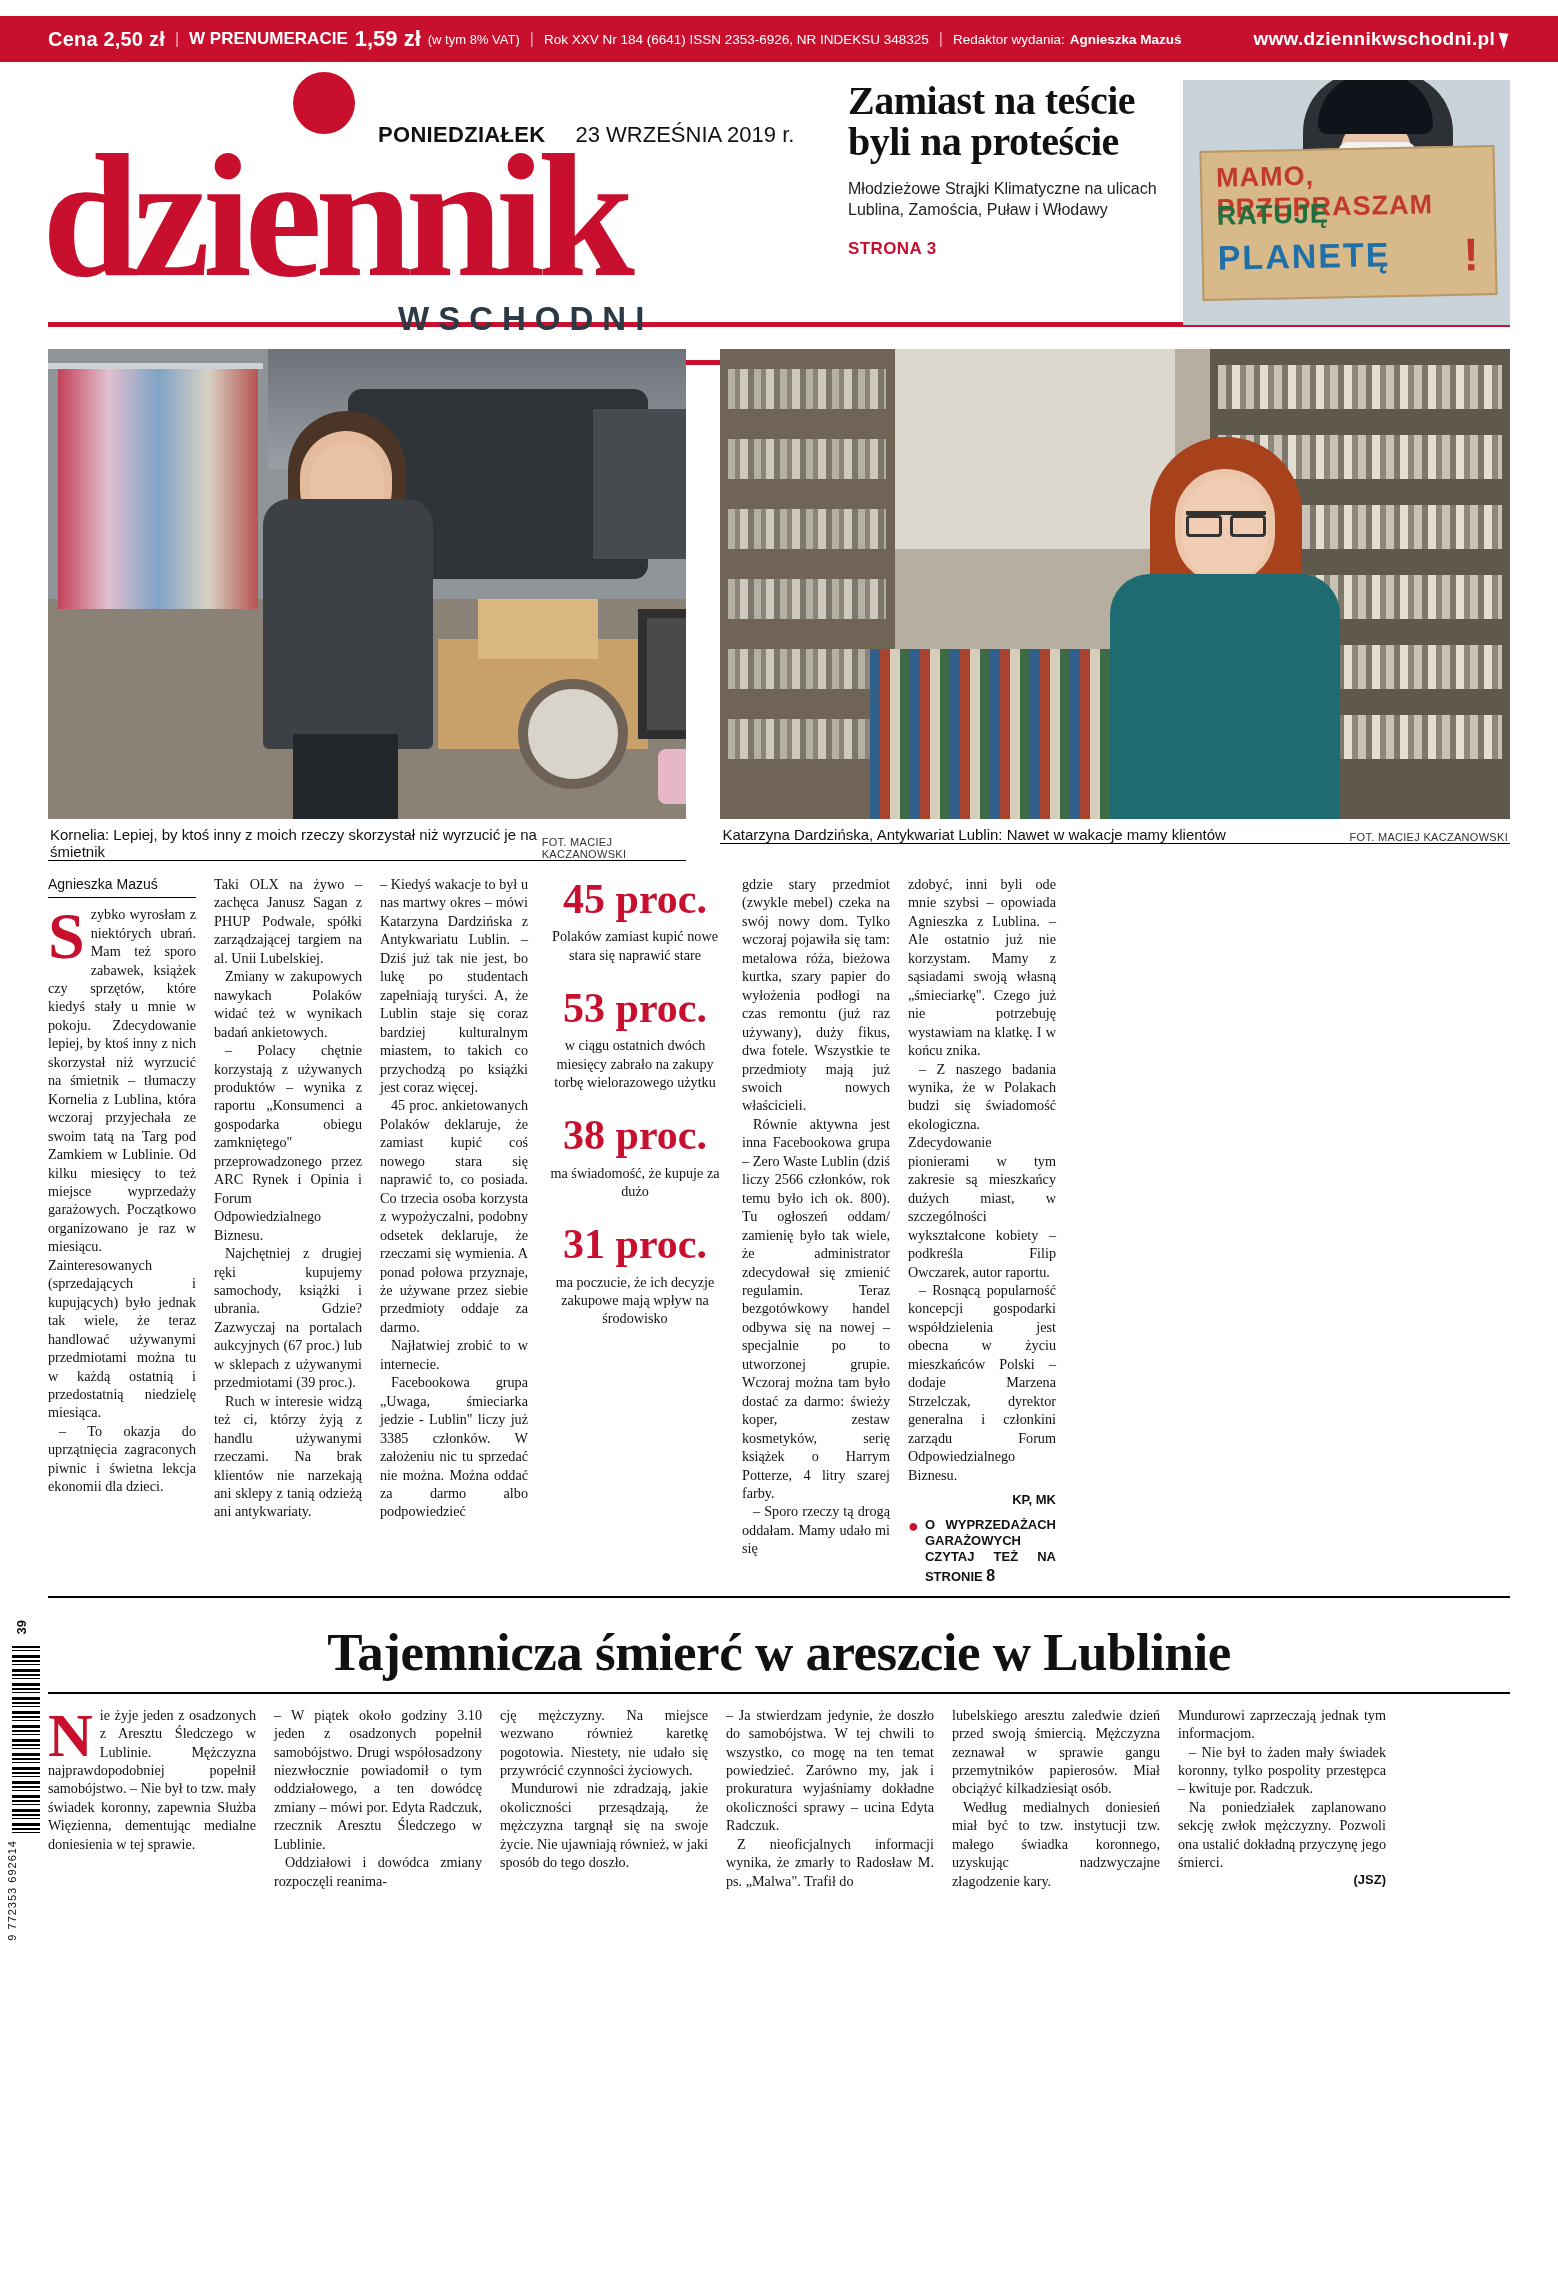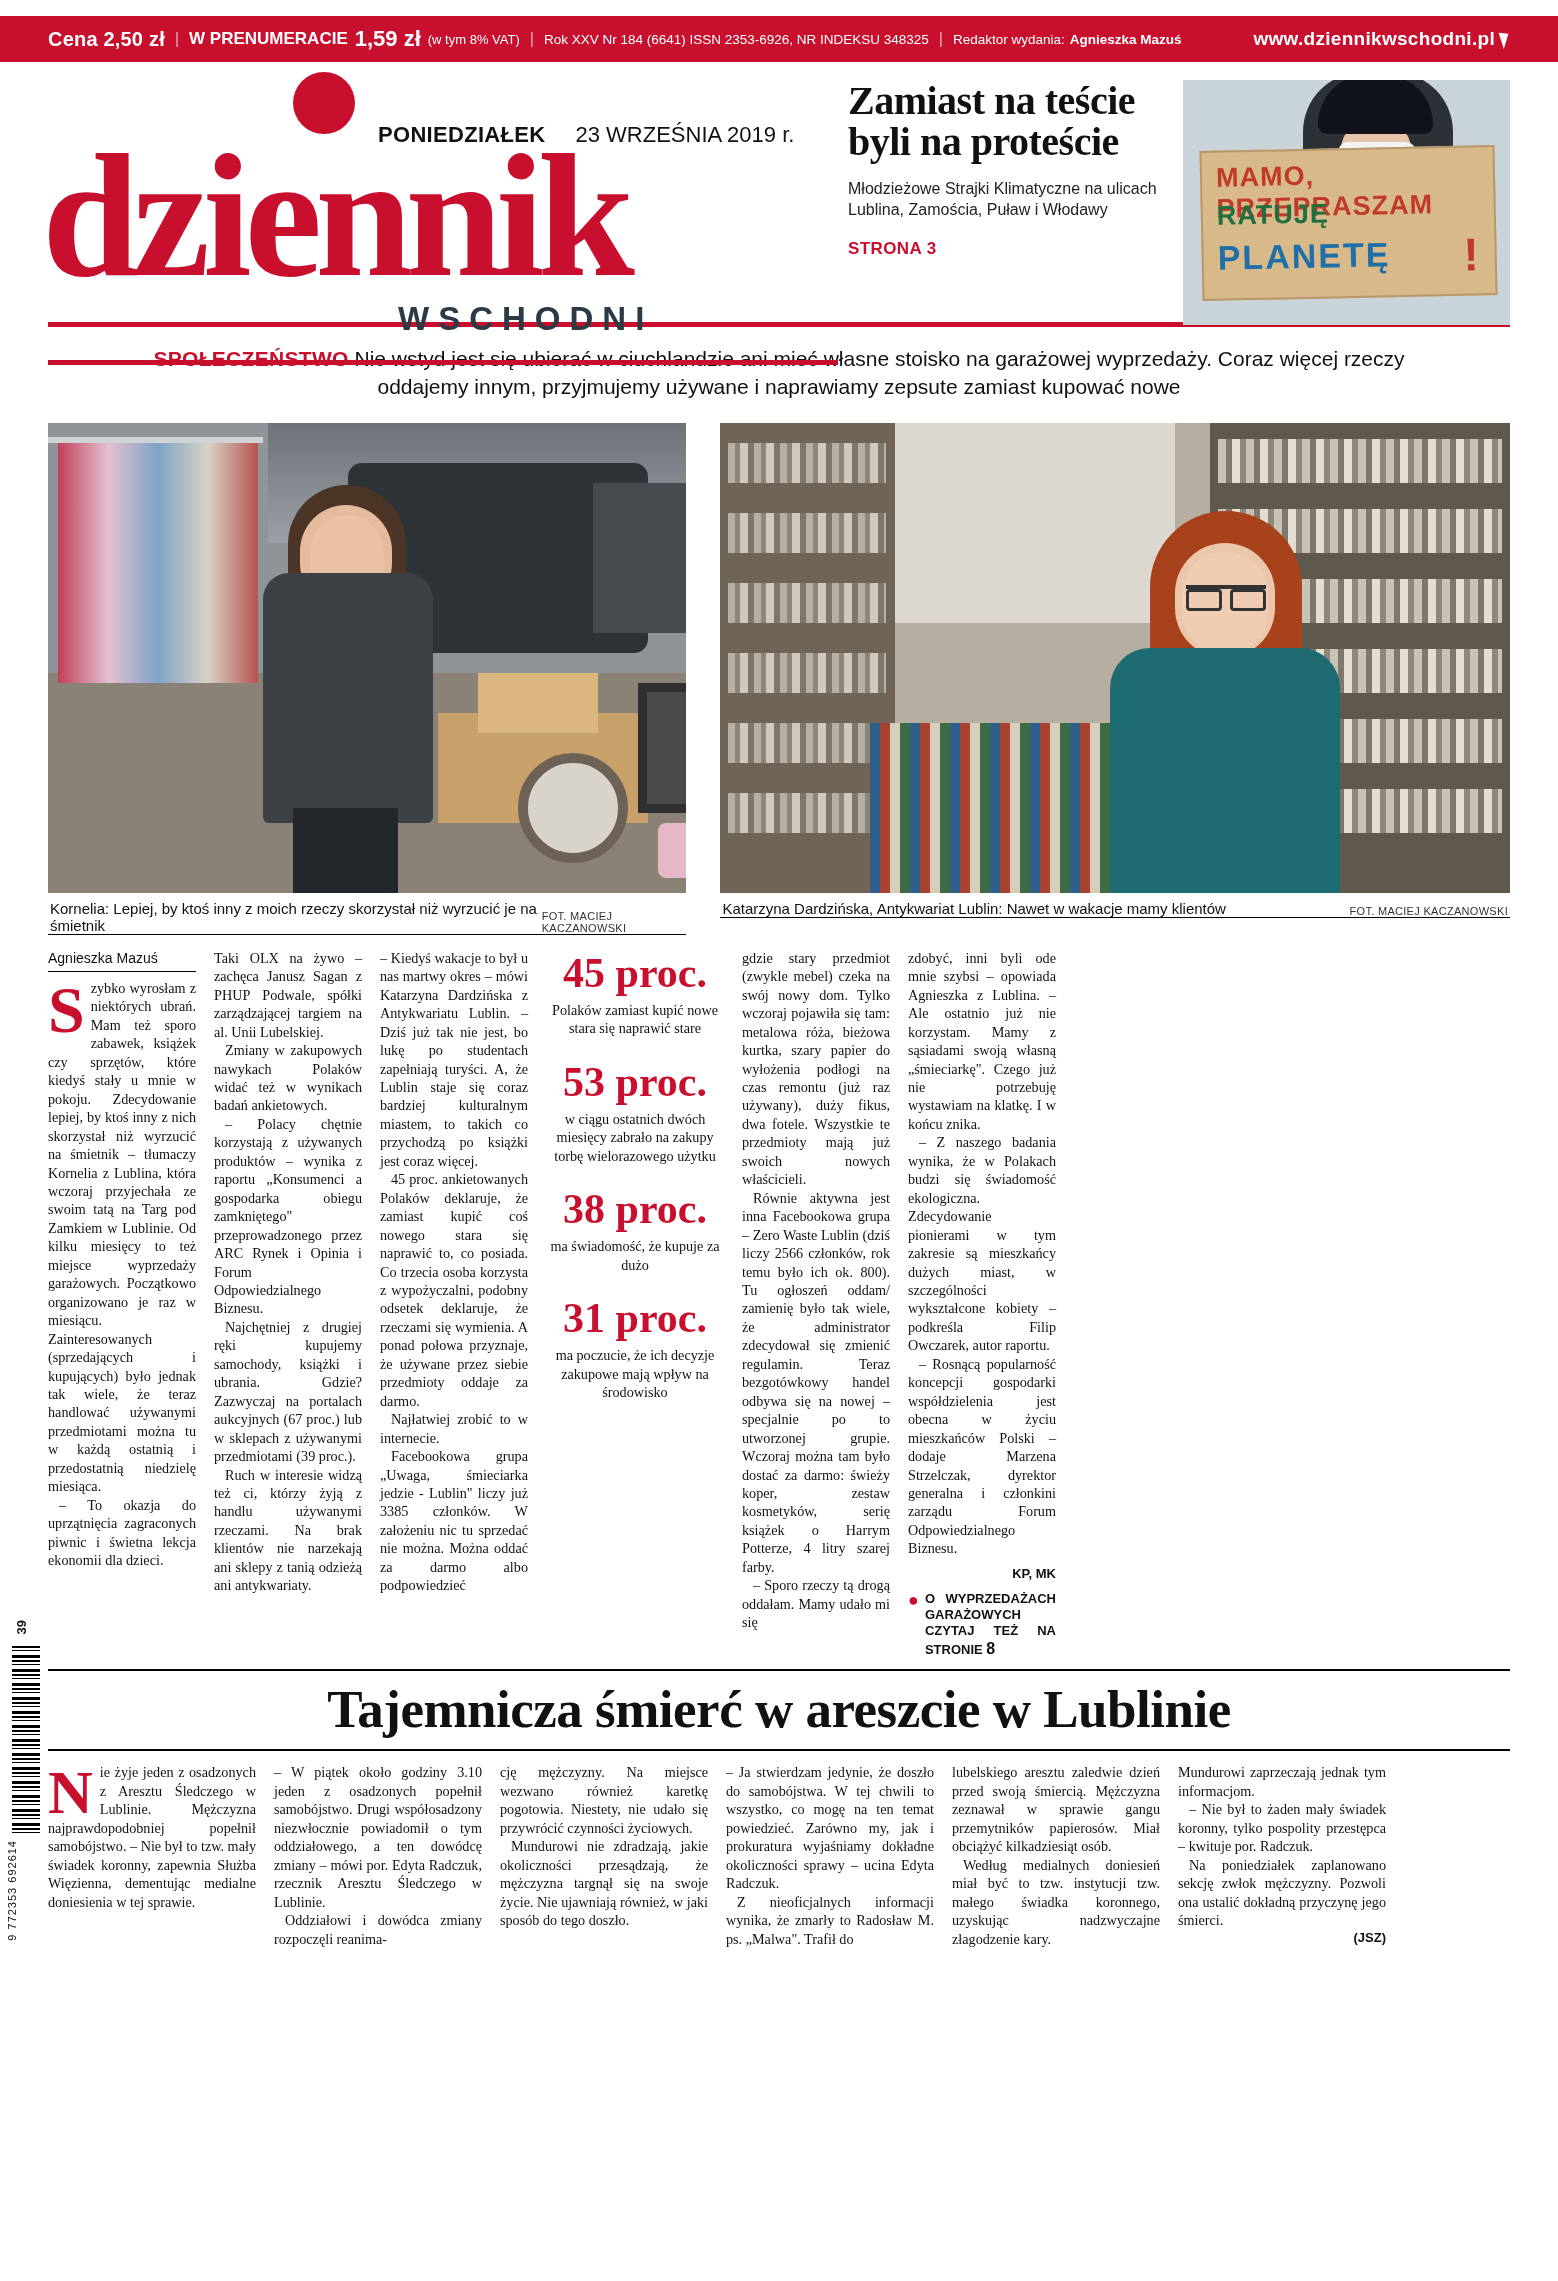--- a/index.html
+++ b/index.html
@@ -177,21 +177,21 @@
   .seealso {
     font-family:"Liberation Sans", sans-serif; font-size:13px; font-weight:bold; margin-top:8px; line-height:1.25;
     display:flex; gap:6px;
   }
   .seealso .bullet { color:#c8102e; font-size:18px; line-height:1; }
   .seealso .pg { font-size:16px; }
 
   
   .rule-thin { height:2px; background:#000; margin-top:10px; }
   .head2 {
-    text-align:center; font-weight:bold; font-size:53px; margin:8px 0 10px 0;
+    text-align:center; font-weight:bold; font-size:53px; margin:24px 0 10px 0;
     letter-spacing:-.5px; font-family:"Liberation Serif", serif;
   }
   .rule-thin2 { height:2px; background:#000; margin-bottom:12px; }
   .story2 { display:flex; gap:18px; }
   .col2 { width:208px; font-size:14.2px; line-height:1.30; text-align:justify; hyphens:auto; }
   .col2 p { margin:0; text-indent:11px; }
   .col2 p.first { text-indent:0; }
   .dropcap2::first-letter {
     float:left; font-size:62px; line-height:.82; font-weight:bold; padding:4px 7px 0 0; color:#c8102e;
     font-family:"Liberation Serif", serif;
@@ -271,23 +271,20 @@
         <div class="l2">RATUJĘ</div>
         <div class="l3">PLANETĘ</div>
         <div class="q">!</div>
       </div>
     </div>
   </div>
 
   <div class="red-rule"></div>
 
 
-  <div class="lede">
-    <span class="kicker">SPOŁECZEŃSTWO</span><span> Nie wstyd jest się ubierać w ciuchlandzie ani mieć własne stoisko na garażowej wyprzedaży. Coraz więcej rzeczy oddajemy innym, przyjmujemy używane i naprawiamy zepsute zamiast kupować nowe</span>
-  </div>
 
   <div class="photos">
     <div class="photo-box left">
       <div class="ph">
         <div class="fm-sky"></div>
         <div class="fm-crowd"></div>
         <div class="fm-ground"></div>
         <div class="fm-van"></div>
         <div class="fm-van2"></div>
         <div class="fm-rack"></div>

